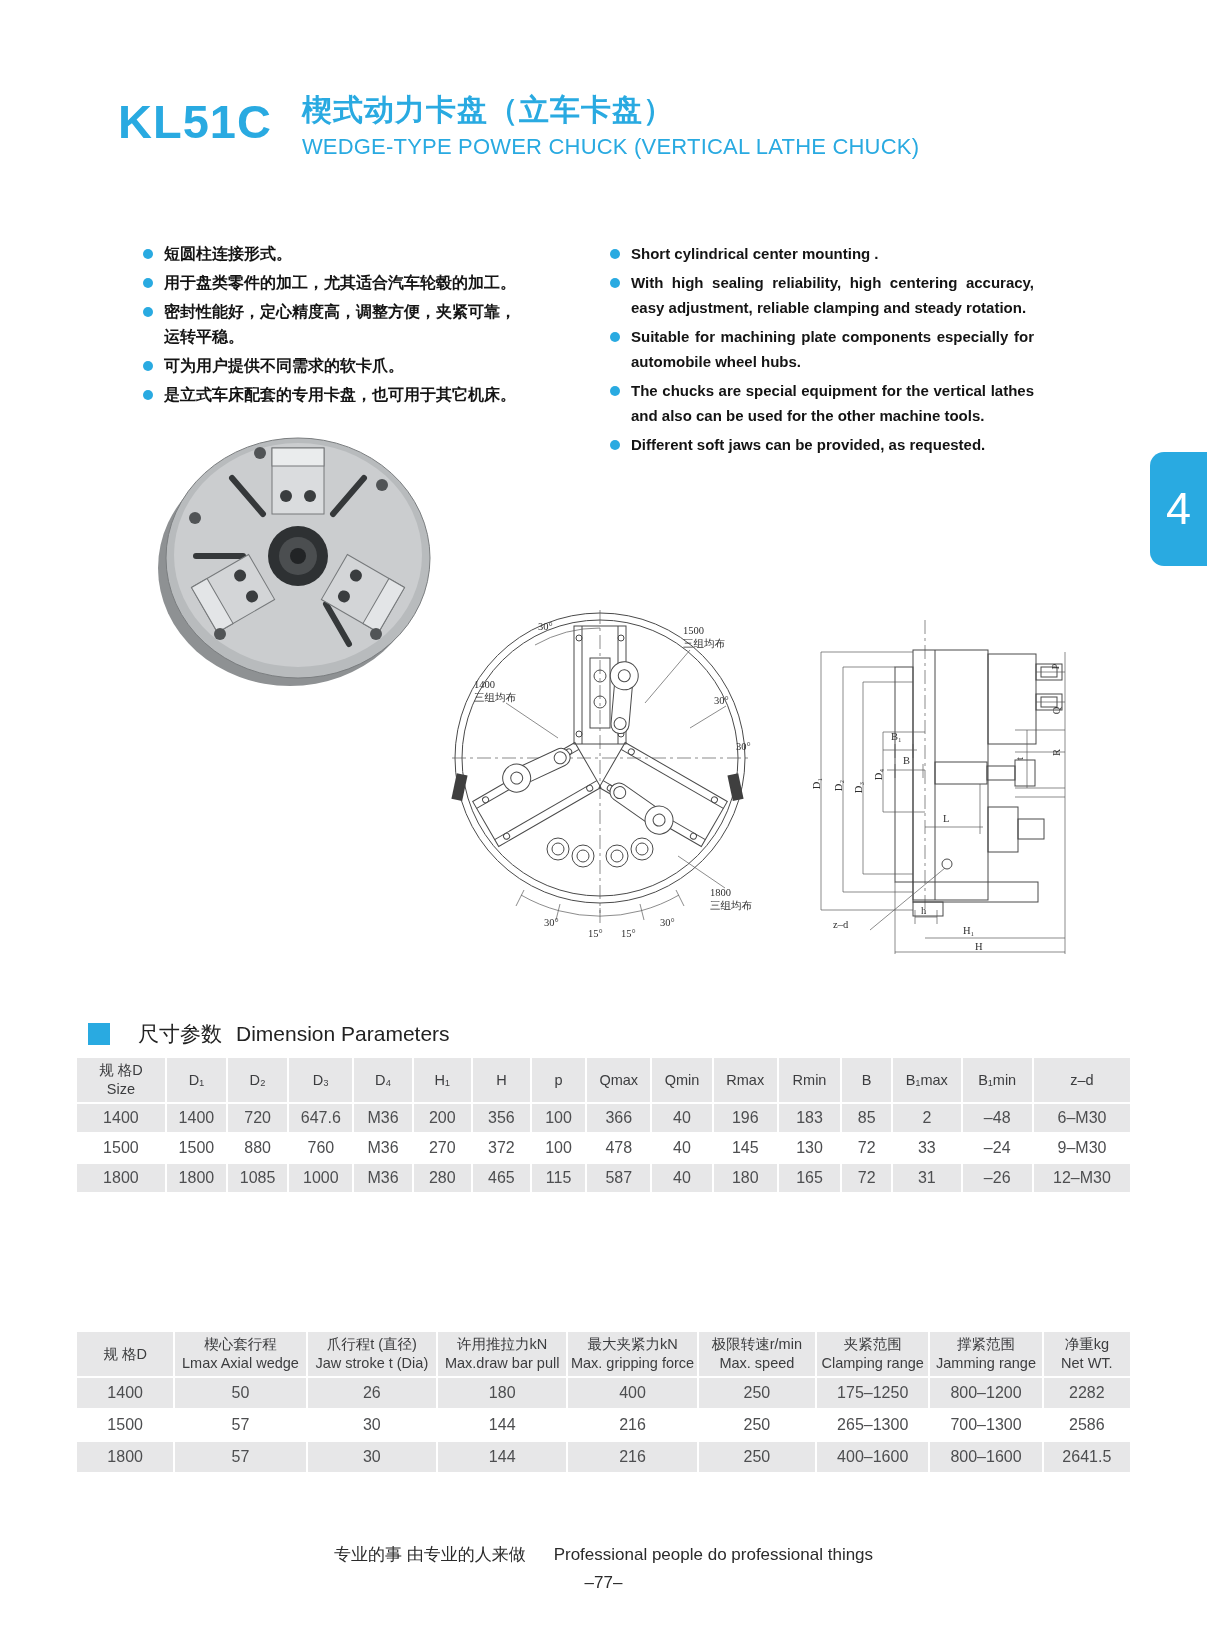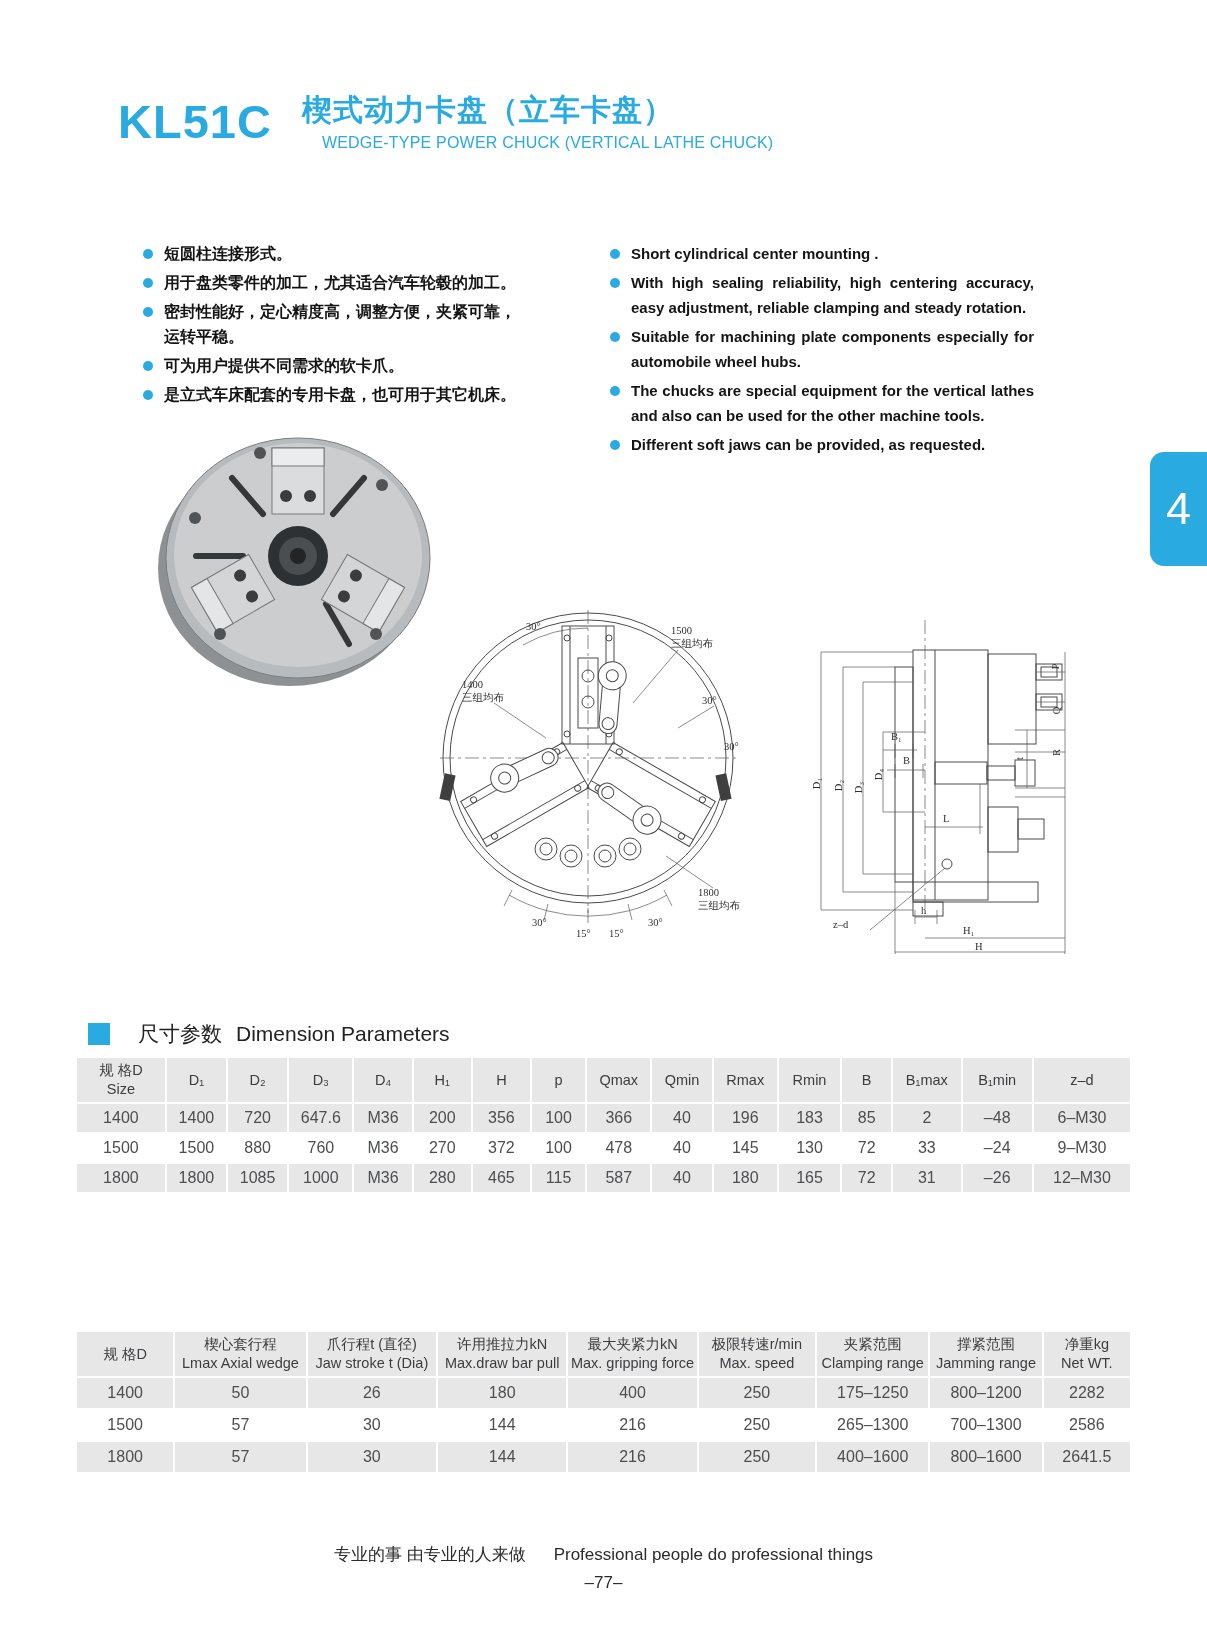--- a/index.html
+++ b/index.html
@@ -3,34 +3,34 @@
 <meta charset="utf-8">
 <style>
   html,body{margin:0;padding:0;background:#fff;}
   .page{position:relative;width:1207px;height:1649px;background:#ffffff;overflow:hidden;
         font-family:"Liberation Sans","DejaVu Sans",sans-serif;color:#1a1a1a;}
 
   
   .header{position:absolute;left:118px;top:90px;display:flex;align-items:flex-start;gap:30px;}
   .model{color:var(--accent);font-size:47px;font-weight:bold;letter-spacing:1px;line-height:1.1;margin-top:6px;}
   .title-zh{color:var(--accent);font-size:30px;font-weight:bold;letter-spacing:1px;}
-  .title-en{color:var(--accent);font-size:16px;margin-top:3px;letter-spacing:.2px;margin-left:20px;}
+  .title-en{color:var(--accent);font-size:22px;margin-top:3px;letter-spacing:.2px;}
 
   
   .features{position:absolute;top:241px;}
   .features.zh{left:143px;width:380px;}
   .features.en{left:610px;width:424px;}
   .feature{display:flex;align-items:flex-start;gap:11px;margin-bottom:4px;}
   .feature .txt{font-size:16px;line-height:25px;color:#141414;font-weight:bold;}
   .features.en .feature .txt{text-align:justify;font-size:15px;}
   .dot{width:10px;height:10px;border-radius:50%;background:var(--accent);margin-top:8px;flex:none;}
 
   
   .photo{position:absolute;left:146px;top:418px;width:300px;height:280px;}
-  .front-view{position:absolute;left:428px;top:608px;width:315px;height:345px;}
+  .front-view{position:absolute;left:440px;top:608px;width:315px;height:345px;}
   .section-view{position:absolute;left:775px;top:612px;width:295px;height:345px;}
   .drawing-label{position:absolute;font-family:"Liberation Serif","DejaVu Serif",serif;
                  font-size:10.5px;color:#2e2e2e;line-height:1.25;white-space:pre-line;}
   .rot{transform:rotate(-90deg);transform-origin:center;}
 
   
   .tab4{position:absolute;right:0;top:452px;width:57px;height:114px;background:var(--accent);
         border-radius:14px 0 0 14px;color:#fff;font-size:45px;display:flex;align-items:center;
         justify-content:center;}
 

